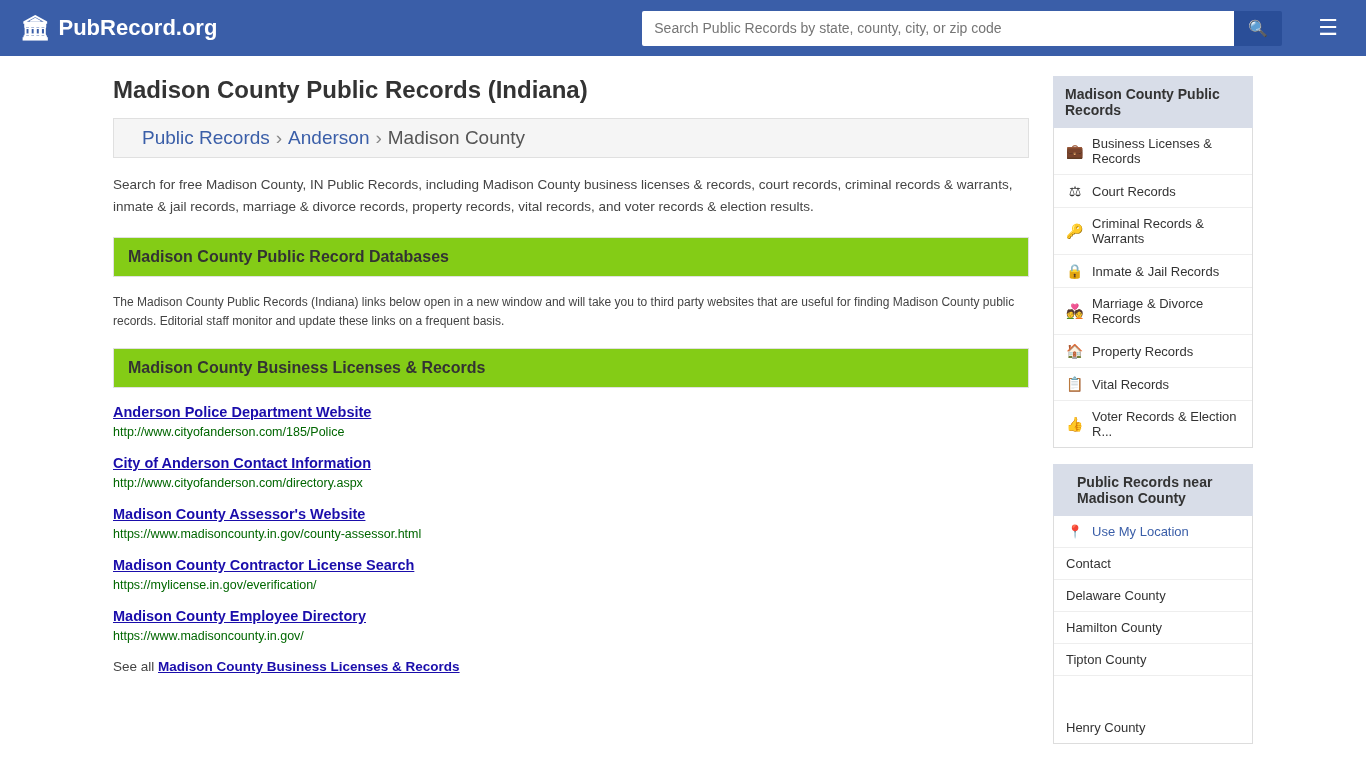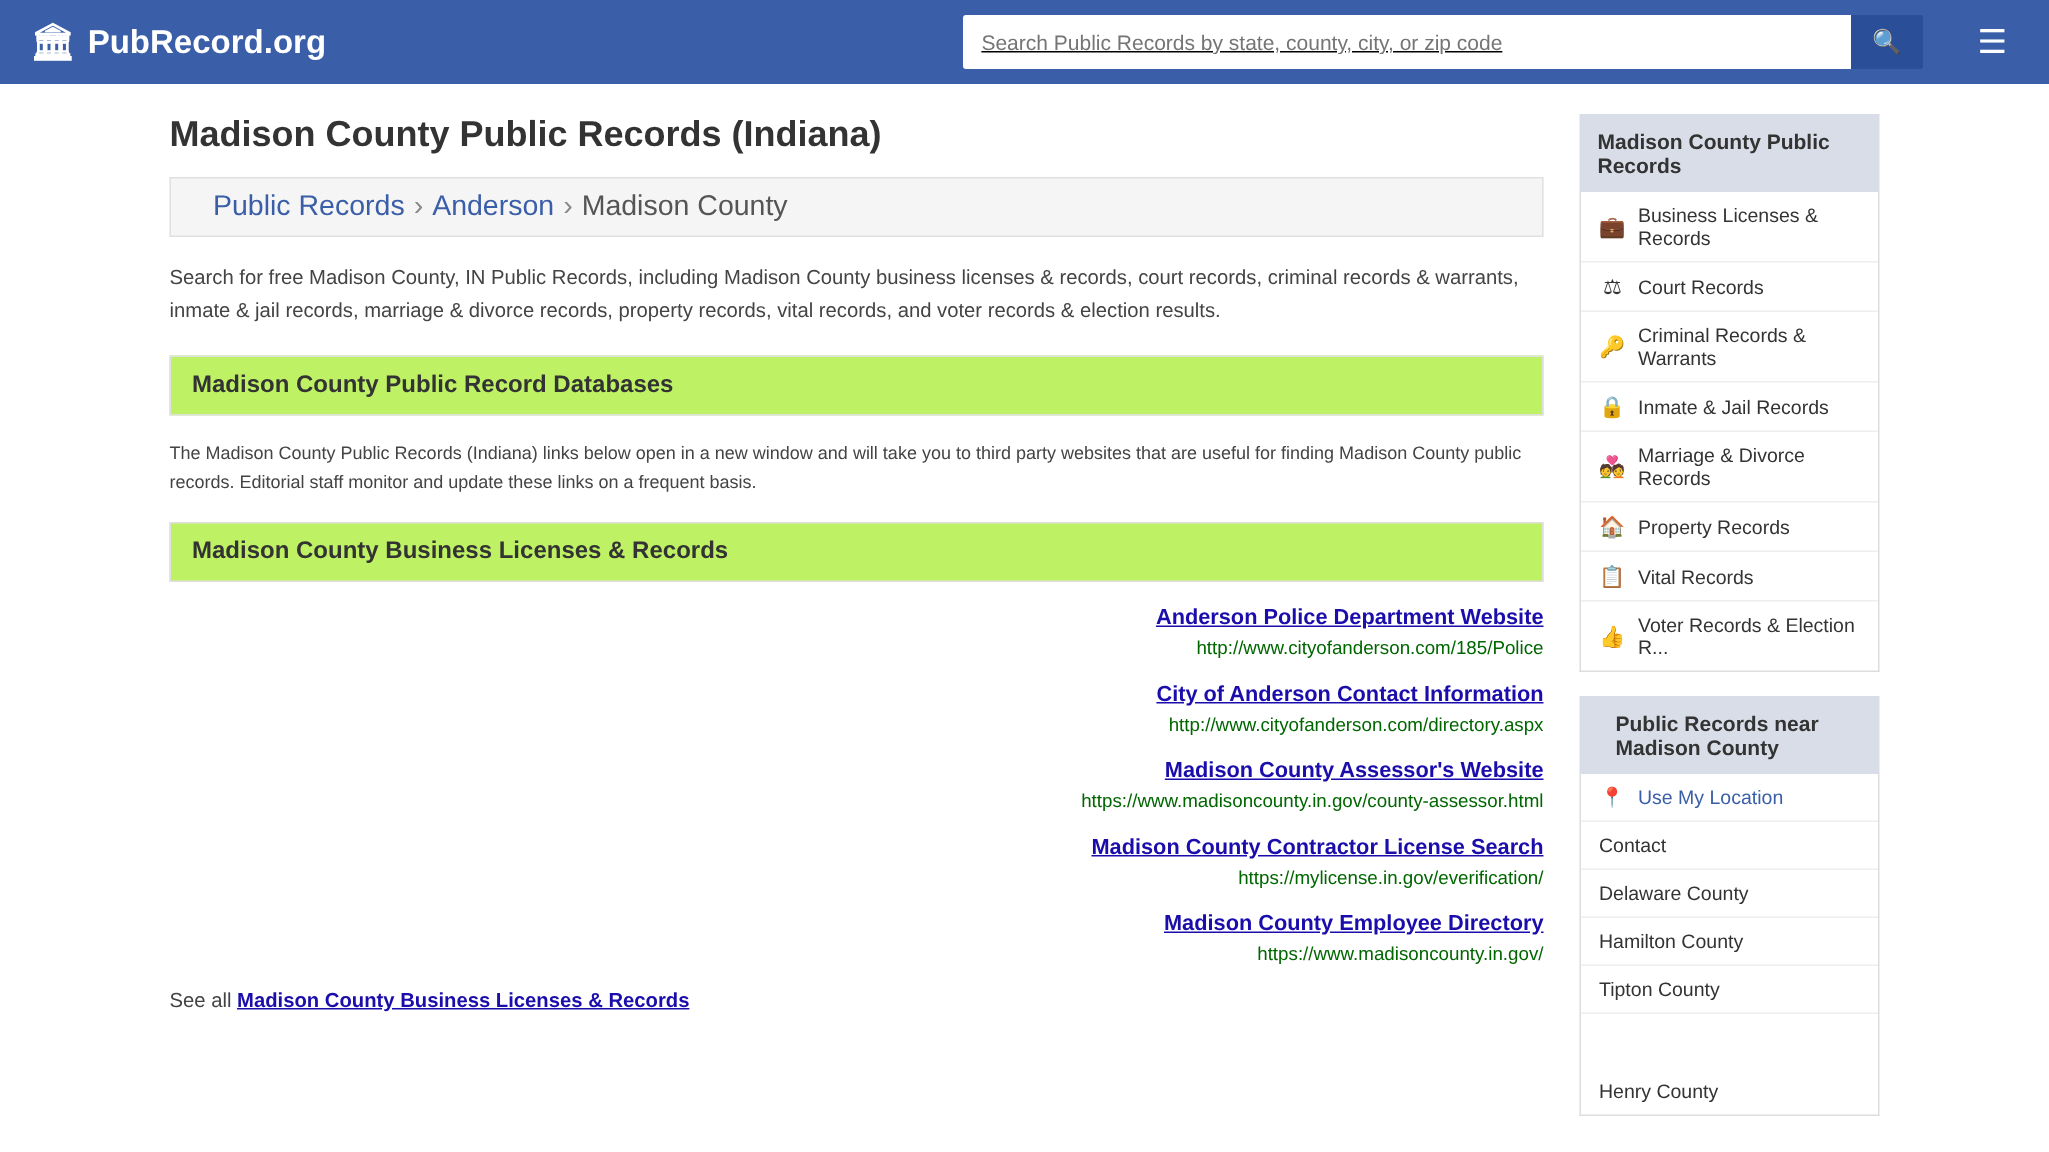--- a/index.html
+++ b/index.html
@@ -33,21 +33,20 @@
       max-width: 640px;
       margin-left: auto;
     }
     .search-input {
       flex: 1;
       padding: 8px 12px;
       border: none;
       font-size: 14px;
       outline: none;
       border-radius: 2px 0 0 2px;
-      text-decoration: underline;
     }
     .search-button {
       background: #2a4e98;
       border: none;
       padding: 8px 14px;
       cursor: pointer;
       color: #fff;
       font-size: 16px;
       border-radius: 0 2px 2px 0;
     }
@@ -104,40 +103,39 @@
     
     .description {
       font-size: 13.5px;
       line-height: 1.6;
       color: #444;
       margin-bottom: 20px;
     }
 
     
     .section-header {
-      background: #bef264;
+      background: #84cc16;
       padding: 10px 14px;
       font-size: 16px;
       font-weight: bold;
       color: #333;
       margin-bottom: 16px;
       border: 1px solid #e0e0e0;
     }
 
     .section-description {
       font-size: 12px;
       line-height: 1.6;
       color: #444;
       margin-bottom: 16px;
     }
 
     
     .record-entry {
       margin-bottom: 16px;
-      text-align: right;
     }
     .record-link {
       display: block;
       font-size: 14.5px;
       font-weight: bold;
       color: #1a0dab;
       text-decoration: underline;
       margin-bottom: 3px;
       cursor: pointer;
     }

